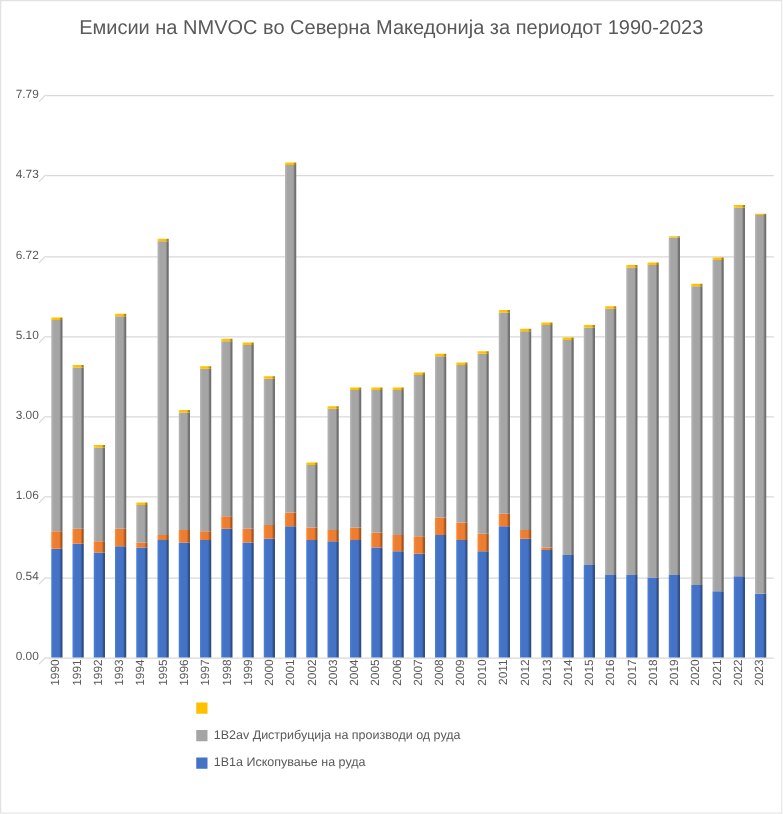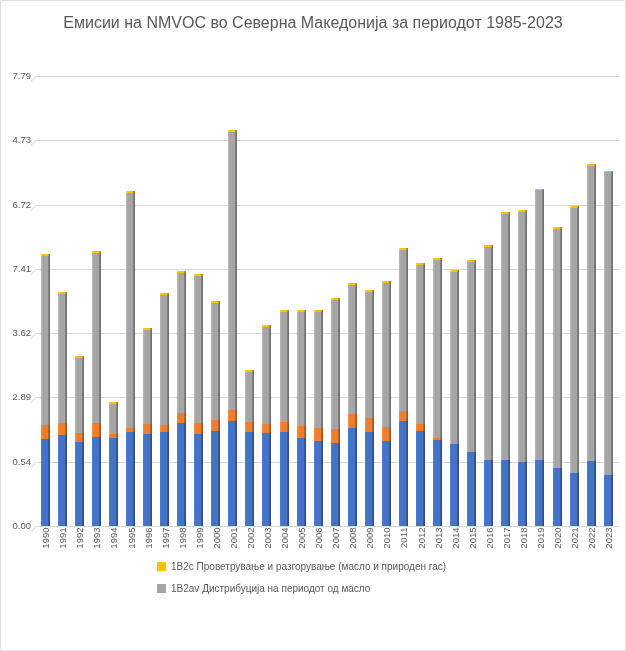--- a/index.html
+++ b/index.html
@@ -27,47 +27,50 @@
   }
   #legend{position:absolute;left:156px;top:559px;display:flex;flex-direction:column;gap:10px;}
   .legend-item{display:flex;align-items:center;gap:5px;height:12px;}
   .legend-swatch{width:9px;height:9px;flex:0 0 9px;}
   .legend-label{font-size:10px;color:#595959;white-space:nowrap;}
 </style>
 </head>
 <body>
 
 <div id="canvas">
-  <div id="chart-title">Емисии на NMVOC во Северна Македонија за периодот 1985-2023</div>
+  <div id="chart-title">Емисии на NMVOC во Северна Македонија за периодот 1990-2023</div>
   <div id="plot"></div>
   <div id="legend">
       <div class="legend-item">
         <span class="legend-swatch" style="background: rgb(255, 192, 0);"></span>
-        <span class="legend-label">1B2c Проветрување и разгорување (масло и природен гас)</span>
       </div>
       <div class="legend-item">
         <span class="legend-swatch" style="background: rgb(165, 165, 165);"></span>
-        <span class="legend-label">1B2av Дистрибуција на периодот од масло</span>
+        <span class="legend-label">1B2av Дистрибуција на производи од руда</span>
+      </div>
+      <div class="legend-item">
+        <span class="legend-swatch" style="background: rgb(68, 114, 196);"></span>
+        <span class="legend-label">1B1a Ископување на руда</span>
       </div>
     </div>
 <div class="gridline" style="top: 525px;"></div>
     <div class="grid-tick" style="left: 29px; top: 527px;"></div>
     <div class="ylab" style="top: 519px;">0.00</div>
     <div class="gridline" style="top: 460.714px;"></div>
     <div class="grid-tick" style="left: 29px; top: 462.714px;"></div>
     <div class="ylab" style="top: 454.714px;">0.54</div>
     <div class="gridline" style="top: 396.429px;"></div>
     <div class="grid-tick" style="left: 29px; top: 398.429px;"></div>
-    <div class="ylab" style="top: 390.429px;">2.89</div>
+    <div class="ylab" style="top: 390.429px;">1.06</div>
     <div class="gridline" style="top: 332.143px;"></div>
     <div class="grid-tick" style="left: 29px; top: 334.143px;"></div>
-    <div class="ylab" style="top: 326.143px;">3.62</div>
+    <div class="ylab" style="top: 326.143px;">3.00</div>
     <div class="gridline" style="top: 267.857px;"></div>
     <div class="grid-tick" style="left: 29px; top: 269.857px;"></div>
-    <div class="ylab" style="top: 261.857px;">7.41</div>
+    <div class="ylab" style="top: 261.857px;">5.10</div>
     <div class="gridline" style="top: 203.571px;"></div>
     <div class="grid-tick" style="left: 29px; top: 205.571px;"></div>
     <div class="ylab" style="top: 197.571px;">6.72</div>
     <div class="gridline" style="top: 139.286px;"></div>
     <div class="grid-tick" style="left: 29px; top: 141.286px;"></div>
     <div class="ylab" style="top: 133.286px;">4.73</div>
     <div class="gridline" style="top: 75px;"></div>
     <div class="grid-tick" style="left: 29px; top: 77px;"></div>
     <div class="ylab" style="top: 69px;">7.79</div>
     <div class="bar" style="left: 39.7px; bottom: 124px; height: 271.929px;">

